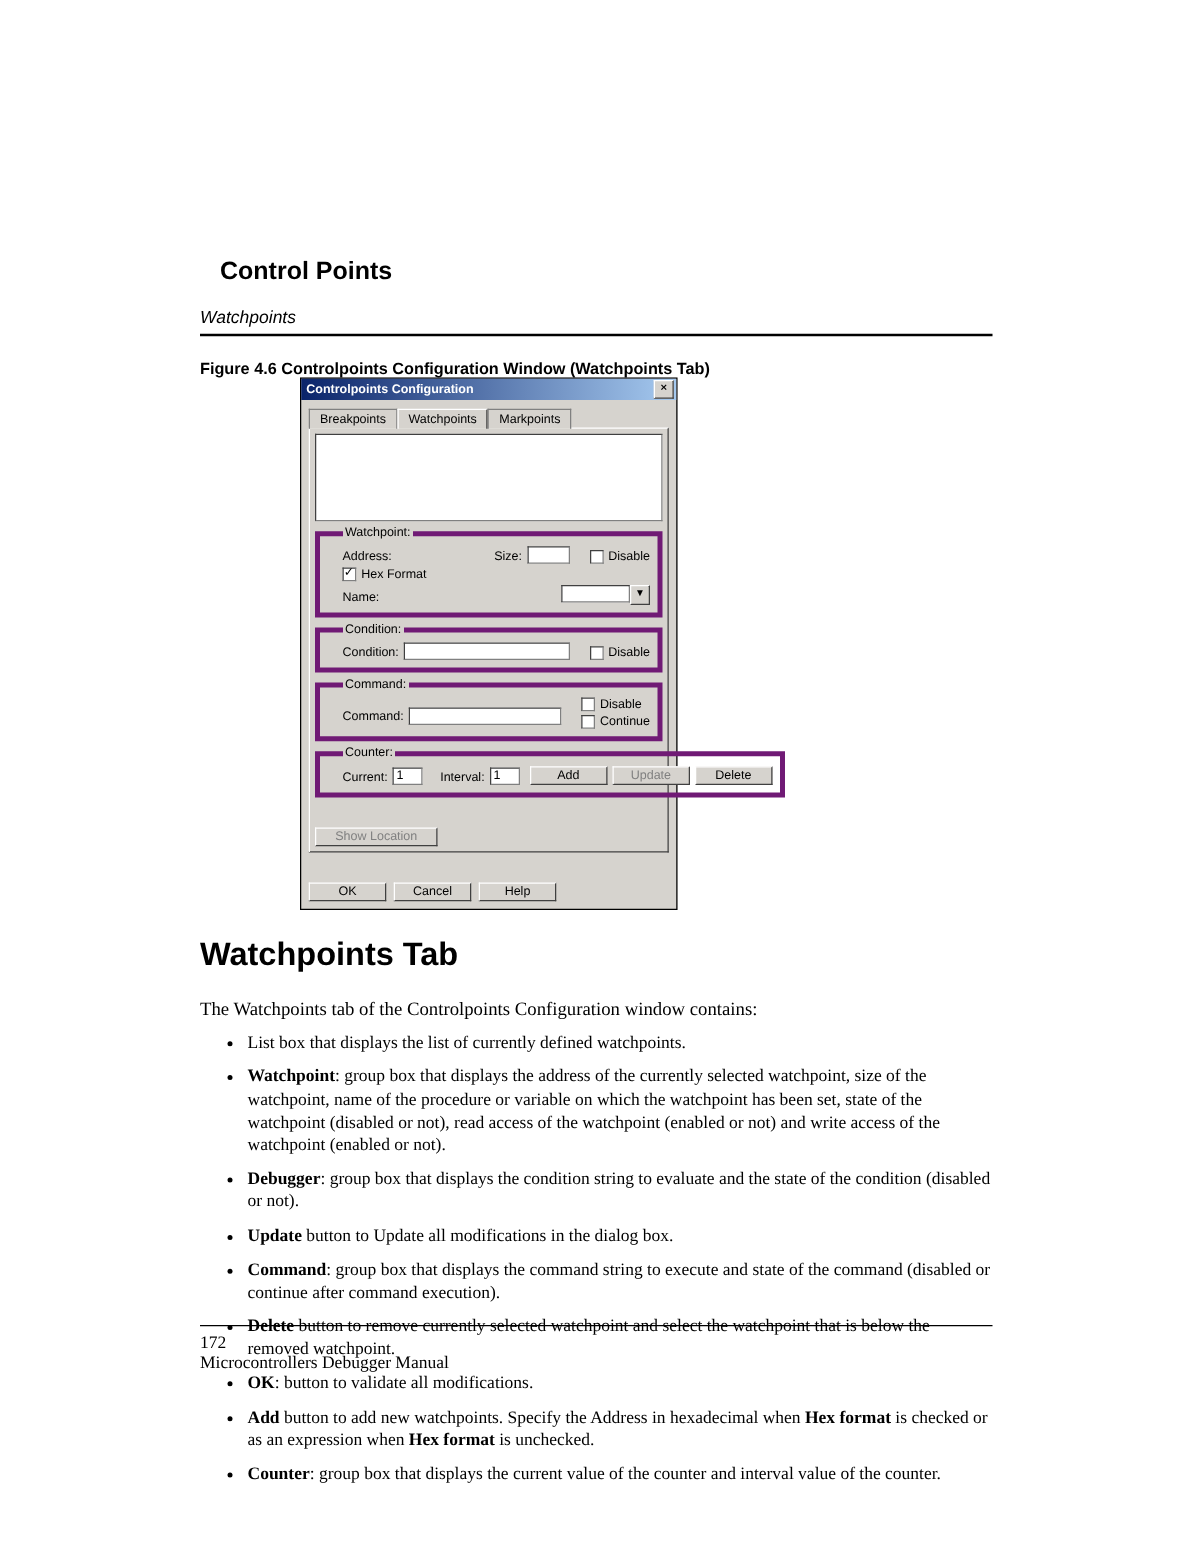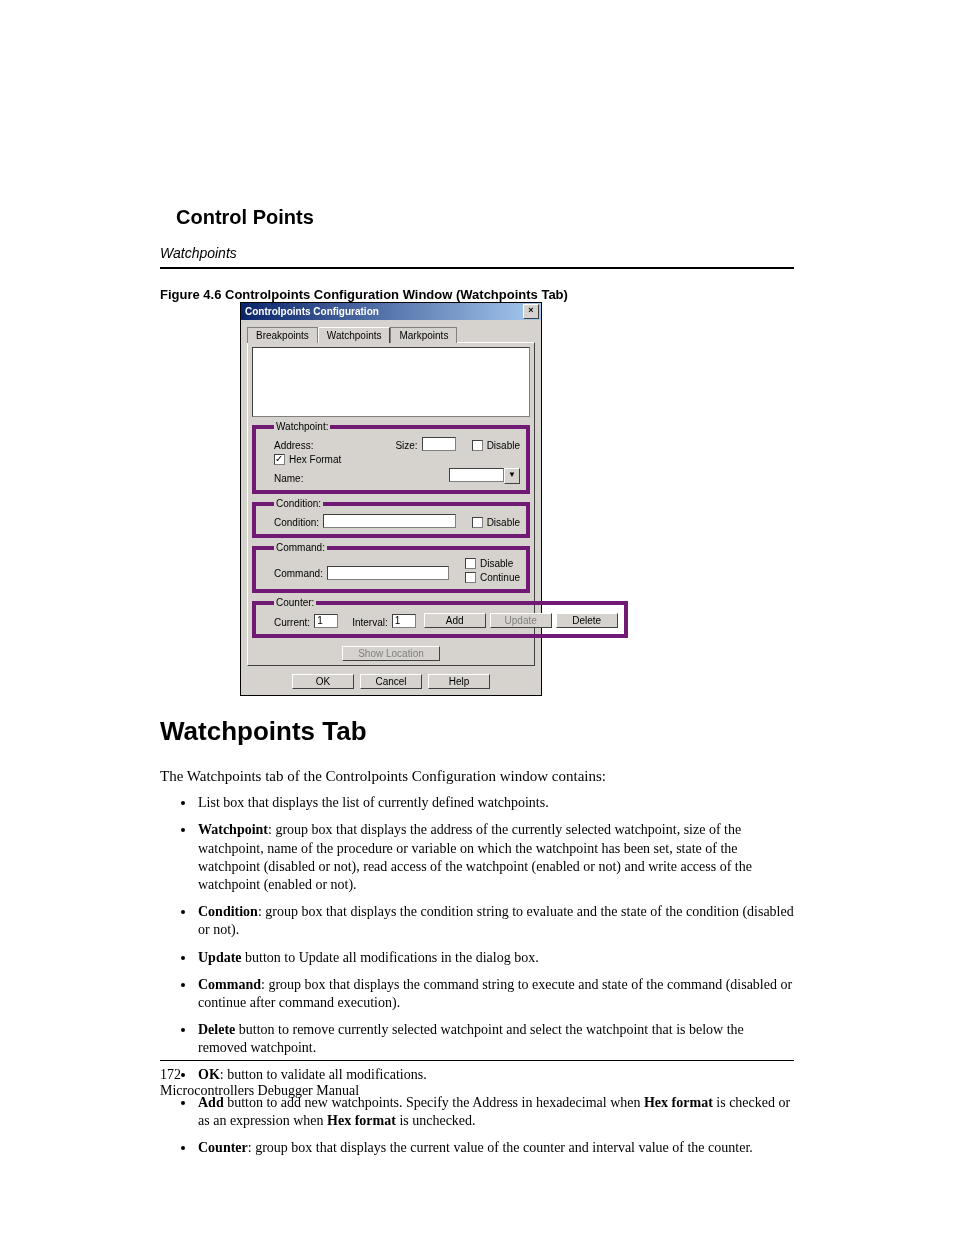--- a/index.html
+++ b/index.html
@@ -141,21 +141,21 @@
     display:flex;
   }
   .dropdown .tinput{ width:55px;}
   .dd-btn{
     width:14px;height:14px;
     background:#d6d3ce;
     border:1px solid #fff;
     border-right-color:#404040;border-bottom-color:#404040;
     font-size:8px; text-align:center; line-height:12px;
   }
-  .btnrow { display:flex; justify-content:center; gap:6px; margin-top:8px;}
+  .btnrow { display:flex; justify-content:flex-start; gap:6px; margin-top:24px;}
   
   h2.section {
     font-family: Arial, Helvetica, sans-serif;
     font-weight: bold;
     font-size: 26px;
     margin: 14px 0 6px 0;
   }
   p.body {
     font-size: 15px;
     margin: 20px 0 8px 0;
@@ -301,21 +301,21 @@
       </div>
     </div>
   </div>
 
   <h2 class="section">Watchpoints Tab</h2>
   <p class="body">The Watchpoints tab of the Controlpoints Configuration window contains:</p>
 
   <ul class="bullets">
     <li><span>List box that displays the list of currently defined watchpoints.</span></li>
     <li><span class="b">Watchpoint</span><span>: group box that displays the address of the currently selected watchpoint, size of the watchpoint, name of the procedure or variable on which the watchpoint has been set, state of the watchpoint (disabled or not), read access of the watchpoint (enabled or not) and write access of the watchpoint (enabled or not).</span></li>
-    <li><span class="b">Condition</span><span>: group box that displays the condition string to evaluate and the state of the condition (disabled or not).</span></li>
+    <li><span class="b">Debugger</span><span>: group box that displays the condition string to evaluate and the state of the condition (disabled or not).</span></li>
     <li><span class="b">Update</span><span> button to Update all modifications in the dialog box.</span></li>
     <li><span class="b">Command</span><span>: group box that displays the command string to execute and state of the command (disabled or continue after command execution).</span></li>
     <li><span class="b">Delete</span><span> button to remove currently selected watchpoint and select the watchpoint that is below the removed watchpoint.</span></li>
     <li><span class="b">OK</span><span>: button to validate all modifications.</span></li>
     <li><span class="b">Add</span><span> button to add new watchpoints. Specify the Address in hexadecimal when </span><span class="b">Hex format</span><span> is checked or as an expression when </span><span class="b">Hex format</span><span> is unchecked.</span></li>
     <li><span class="b">Counter</span><span>: group box that displays the current value of the counter and interval value of the counter.</span></li>
   </ul>
 
   <div class="footer">
     <hr class="footer-rule">

